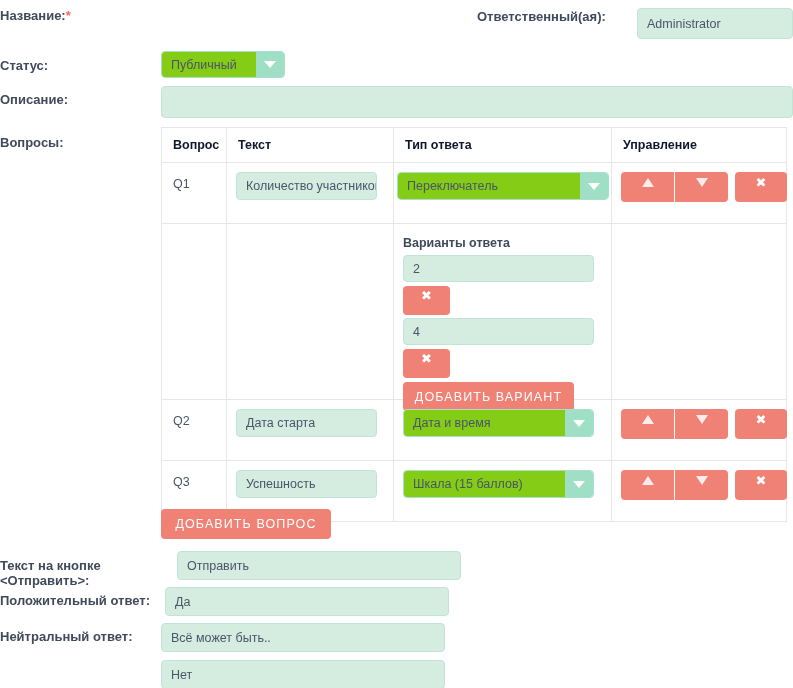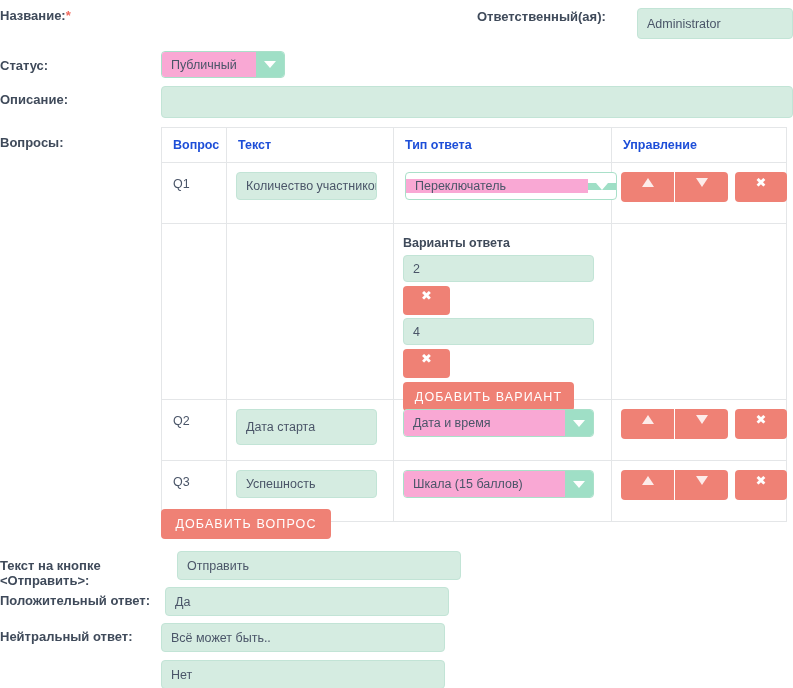--- a/index.html
+++ b/index.html
@@ -58,21 +58,21 @@
   }
   .sel .sel-text {
     flex: 1 1 auto;
     display: flex;
     align-items: center;
     padding: 0 9px;
     font-size: 12.5px;
     color: #4a5568;
     white-space: nowrap;
     overflow: hidden;
-    background: #f9a8d4;
+    background: #84cc16;
   }
   .sel .sel-btn {
     flex: 0 0 28px;
     background: #9fdfc6;
     display: flex;
     align-items: center;
     justify-content: center;
   }
   .sel .sel-btn .caret {
     width: 0; height: 0;
@@ -132,21 +132,21 @@
   .qtable th, .qtable td {
     border: 1px solid #e4e6e8;
     vertical-align: top;
     padding: 0;
     background: #ffffff;
   }
   .qtable th {
     text-align: left;
     font-size: 12.5px;
     font-weight: bold;
-    color: #1d4ed8;
+    color: #0f172a;
     padding: 10px 10px 10px 11px;
   }
   .qtable td.cell-q {
     font-size: 12.5px;
     color: #4a5568;
     padding: 14px 0 0 11px;
   }
   .cellbox { position: relative; width: 100%; height: 100%; }
 
   
@@ -201,21 +201,21 @@
 
       <tr>
         <td class="cell-q" style="height:46px;">Q1</td>
         <td style="height:46px;">
           <div class="cellbox">
             <div class="mint-input" style="left:9px; top:9px; width:141px; height:28px;">Количество участников</div>
           </div>
         </td>
         <td style="height:46px;">
           <div class="cellbox">
-            <div class="sel" style="left:11px; top:9px; width:212px; height:28px;align-items:center;">
+            <div class="sel" style="left:3px; top:9px; width:212px; height:28px;">
               <div class="sel-text">Переключатель</div>
               <div class="sel-btn">
                   <span class="caret"></span>
                 </div>
             </div>
           </div>
         </td>
         <td style="height:46px;">
           <div class="cellbox">
             <div class="coral" style="left:9px; top:9px; width:53px; height:30px; border-top-right-radius:0; border-bottom-right-radius:0;">
@@ -251,21 +251,21 @@
             <div class="coral text" style="left:9px; top:158px; width:171px; height:29px;">Добавить вариант</div>
           </div>
         </td>
         <td style="height:175px;"></td>
       </tr>
 
       <tr>
         <td class="cell-q" style="height:46px;">Q2</td>
         <td style="height:46px;">
           <div class="cellbox">
-            <div class="mint-input" style="left:9px; top:9px; width:141px; height:36px;">Дата старта</div>
+            <div class="mint-input" style="left:9px; top:9px; width:141px; height:28px;">Дата старта</div>
           </div>
         </td>
         <td style="height:46px;">
           <div class="cellbox">
             <div class="sel" style="left:9px; top:9px; width:191px; height:28px;">
               <div class="sel-text">Дата и время</div>
               <div class="sel-btn">
                   <span class="caret"></span>
                 </div>
             </div>

